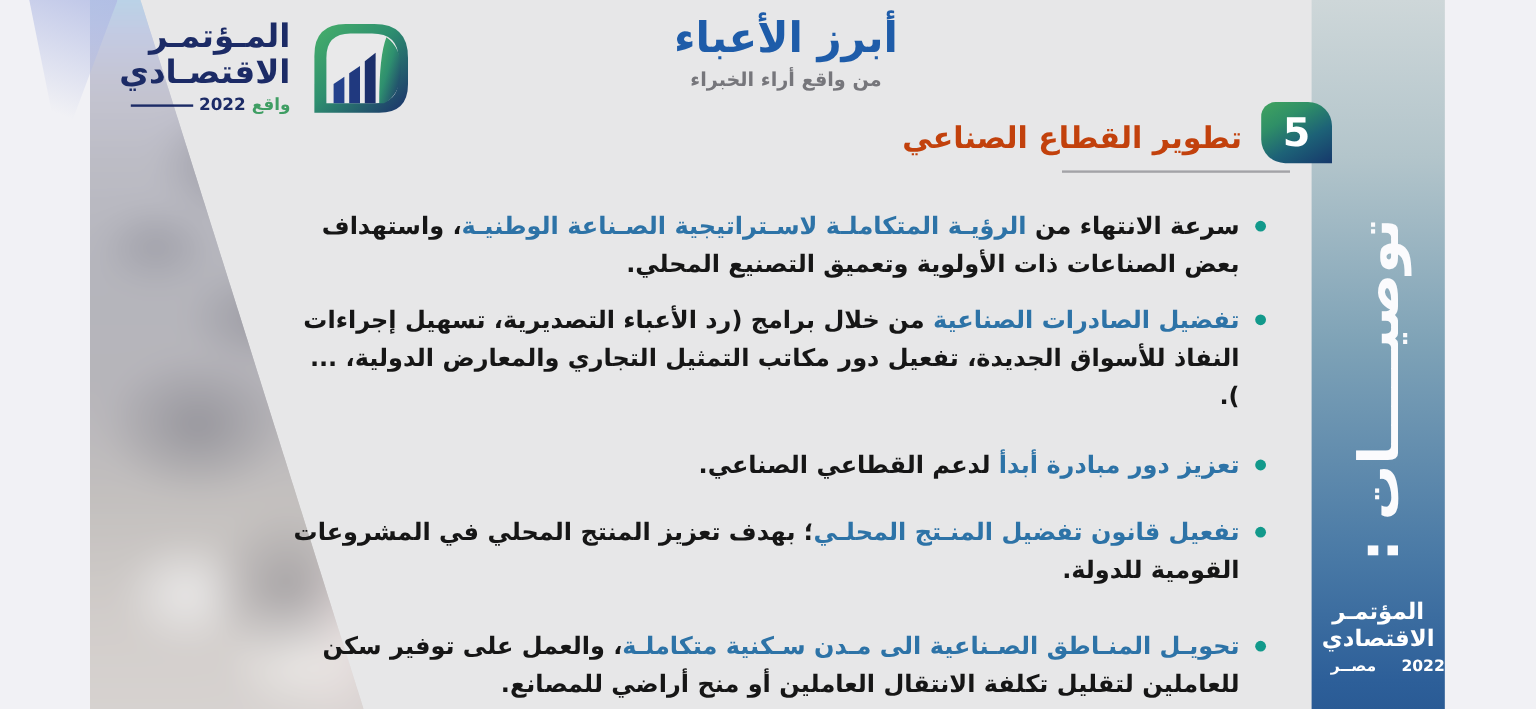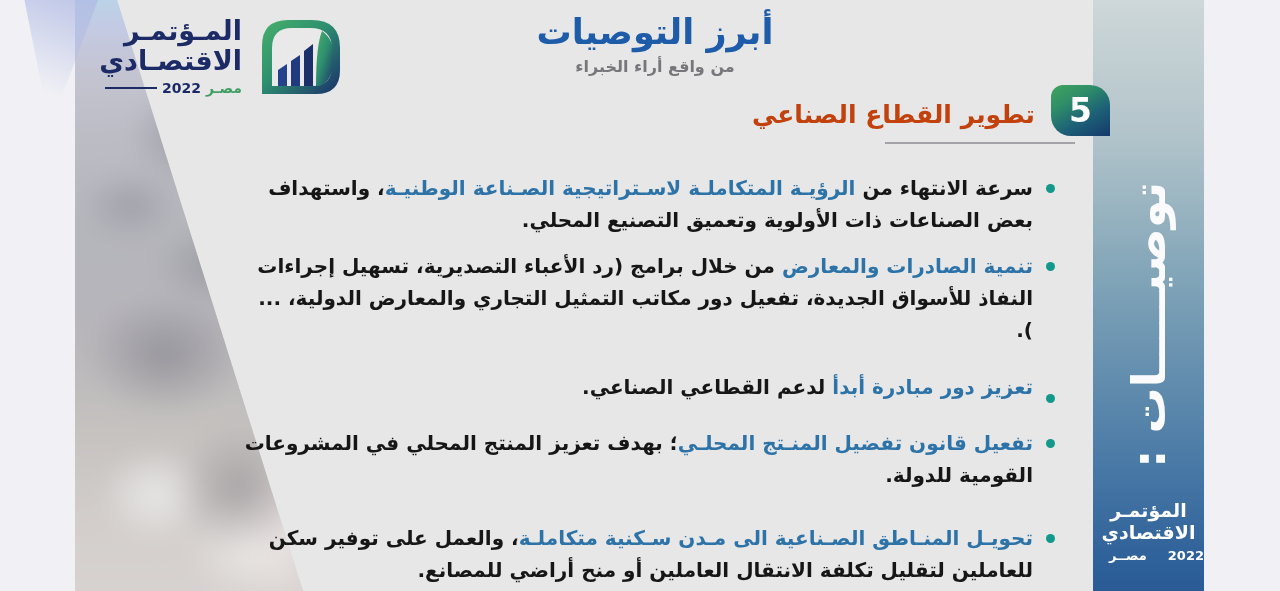--- a/index.html
+++ b/index.html
@@ -55,21 +55,21 @@
   .sec-title { position:absolute; right:245px; top:100px; font-size:25px; font-weight:bold;
     color:#c2410c; white-space:nowrap; direction:rtl; z-index:3; }
   .sec-underline { position:absolute; left:885px; top:142px; width:190px; height:2px; background:#a3a3a7; z-index:3; }
 
   
   .bullets { position:absolute; left:240px; top:172px; width:815px; direction:rtl; z-index:3; }
   .b-item { display:flex; gap:13px; }
   .b-dot { flex:none; width:9px; height:9px; border-radius:50%; background:#12998b; margin-top:12px; }
   .b-text { font-size:20px; font-weight:bold; color:#161616; line-height:32px; text-align:right; }
   .hl { color:#2d73a7; }
-  .mb1 { margin-bottom:14px; } .mb2 { margin-bottom:25px; } .mb3 { margin-bottom:24px;align-items:flex-end; } .mb4 { margin-bottom:31px; }
+  .mb1 { margin-bottom:14px; } .mb2 { margin-bottom:25px; } .mb3 { margin-bottom:24px; } .mb4 { margin-bottom:31px; }
 
   
   .sidebar { position:absolute; left:1093px; top:0; width:111px; height:591px;
     background:linear-gradient(180deg,#ced7d9 0%,#b3c5cb 22%,#7fa3b7 48%,#4a7aa6 78%,#2d5f99 96%,#2a5b95 100%);
     z-index:5; }
   .sb-vert { position:absolute; left:50%; top:325px;
     transform:translate(-50%,-50%) rotate(-90deg);
     white-space:nowrap; direction:rtl;
     color:#fbfbfd; font-size:46px; font-weight:bold; letter-spacing:1px; }
   .sb-footer { position:absolute; left:0; right:0; bottom:28px; text-align:center; color:#fff; font-weight:bold; }
@@ -92,61 +92,61 @@
 
   <div class="corner-tri"></div>
 
   <div class="logo">
     <div class="logo-text">
       <div class="logo-l1">المـؤتمـر</div>
       <div class="logo-l2">الاقتصـادي</div>
       <div class="logo-l3">
         <span class="logo-dash"></span>
         <span class="logo-year">2022</span>
-        <span class="logo-egypt">مصـر</span>
+        <span class="logo-egypt">واقع</span>
       </div>
     </div>
     <svg width="92" height="80" viewBox="0 0 92 80">
       <defs>
         <linearGradient id="lg1" x1="0" y1="0" x2="1" y2="1">
           <stop offset="0" stop-color="#47b06a"></stop>
           <stop offset="0.45" stop-color="#2e8f6f"></stop>
           <stop offset="1" stop-color="#1b2f6b"></stop>
         </linearGradient>
       </defs>
       <path d="M10 78 L10 30 Q10 4 36 4 L60 4 Q88 4 88 32 L88 54 Q88 78 64 78 Z" fill="url(#lg1)"></path>
       <path d="M20 70 L20 32 Q20 12 40 12 L58 12 Q80 12 80 33 L80 50 Q80 70 60 70 Z" fill="#e9e9ea"></path>
       <path d="M26 70 L26 54 L35 48 L35 70 Z" fill="#24418c"></path>
       <path d="M39 70 L39 45 L48 39 L48 70 Z" fill="#20397f"></path>
       <path d="M52 70 L52 35 L61 28 L61 70 Z" fill="#1b2f6b"></path>
       <path d="M64 70 Q64 30 70 15 Q83 24 82 44 Q81 64 68 70 Z" fill="url(#lg1)"></path>
     </svg>
   </div>
 
   <div class="hdr">
-    <div class="hdr-title">أبرز التوصيات</div>
+    <div class="hdr-title">أبرز الأعباء</div>
     <div class="hdr-sub">من واقع أراء الخبراء</div>
   </div>
 
   <div class="badge">
     <span>5</span>
   </div>
   <div class="sec-title">تطوير القطاع الصناعي</div>
   <div class="sec-underline"></div>
 
   <div class="bullets">
 
     <div class="b-item mb1">
       <span class="b-dot"></span>
       <div class="b-text"><span>سرعة الانتهاء من </span><span class="hl">الرؤيـة المتكاملـة لاسـتراتيجية الصـناعة الوطنيـة</span><span>، واستهداف بعض الصناعات ذات الأولوية وتعميق التصنيع المحلي.</span></div>
     </div>
 
     <div class="b-item mb2">
       <span class="b-dot"></span>
-      <div class="b-text"><span></span><span class="hl">تنمية الصادرات والمعارض</span><span> من خلال برامج (رد الأعباء التصديرية، تسهيل إجراءات النفاذ للأسواق الجديدة، تفعيل دور مكاتب التمثيل التجاري والمعارض الدولية، ... ).</span></div>
+      <div class="b-text"><span></span><span class="hl">تفضيل الصادرات الصناعية</span><span> من خلال برامج (رد الأعباء التصديرية، تسهيل إجراءات النفاذ للأسواق الجديدة، تفعيل دور مكاتب التمثيل التجاري والمعارض الدولية، ... ).</span></div>
     </div>
 
     <div class="b-item mb3">
       <span class="b-dot"></span>
       <div class="b-text"><span></span><span class="hl">تعزيز دور مبادرة أبدأ</span><span> لدعم القطاعي الصناعي.</span></div>
     </div>
 
     <div class="b-item mb4">
       <span class="b-dot"></span>
       <div class="b-text"><span></span><span class="hl">تفعيل قانون تفضيل المنـتج المحلـي</span><span>؛ بهدف تعزيز المنتج المحلي في المشروعات القومية للدولة.</span></div>

